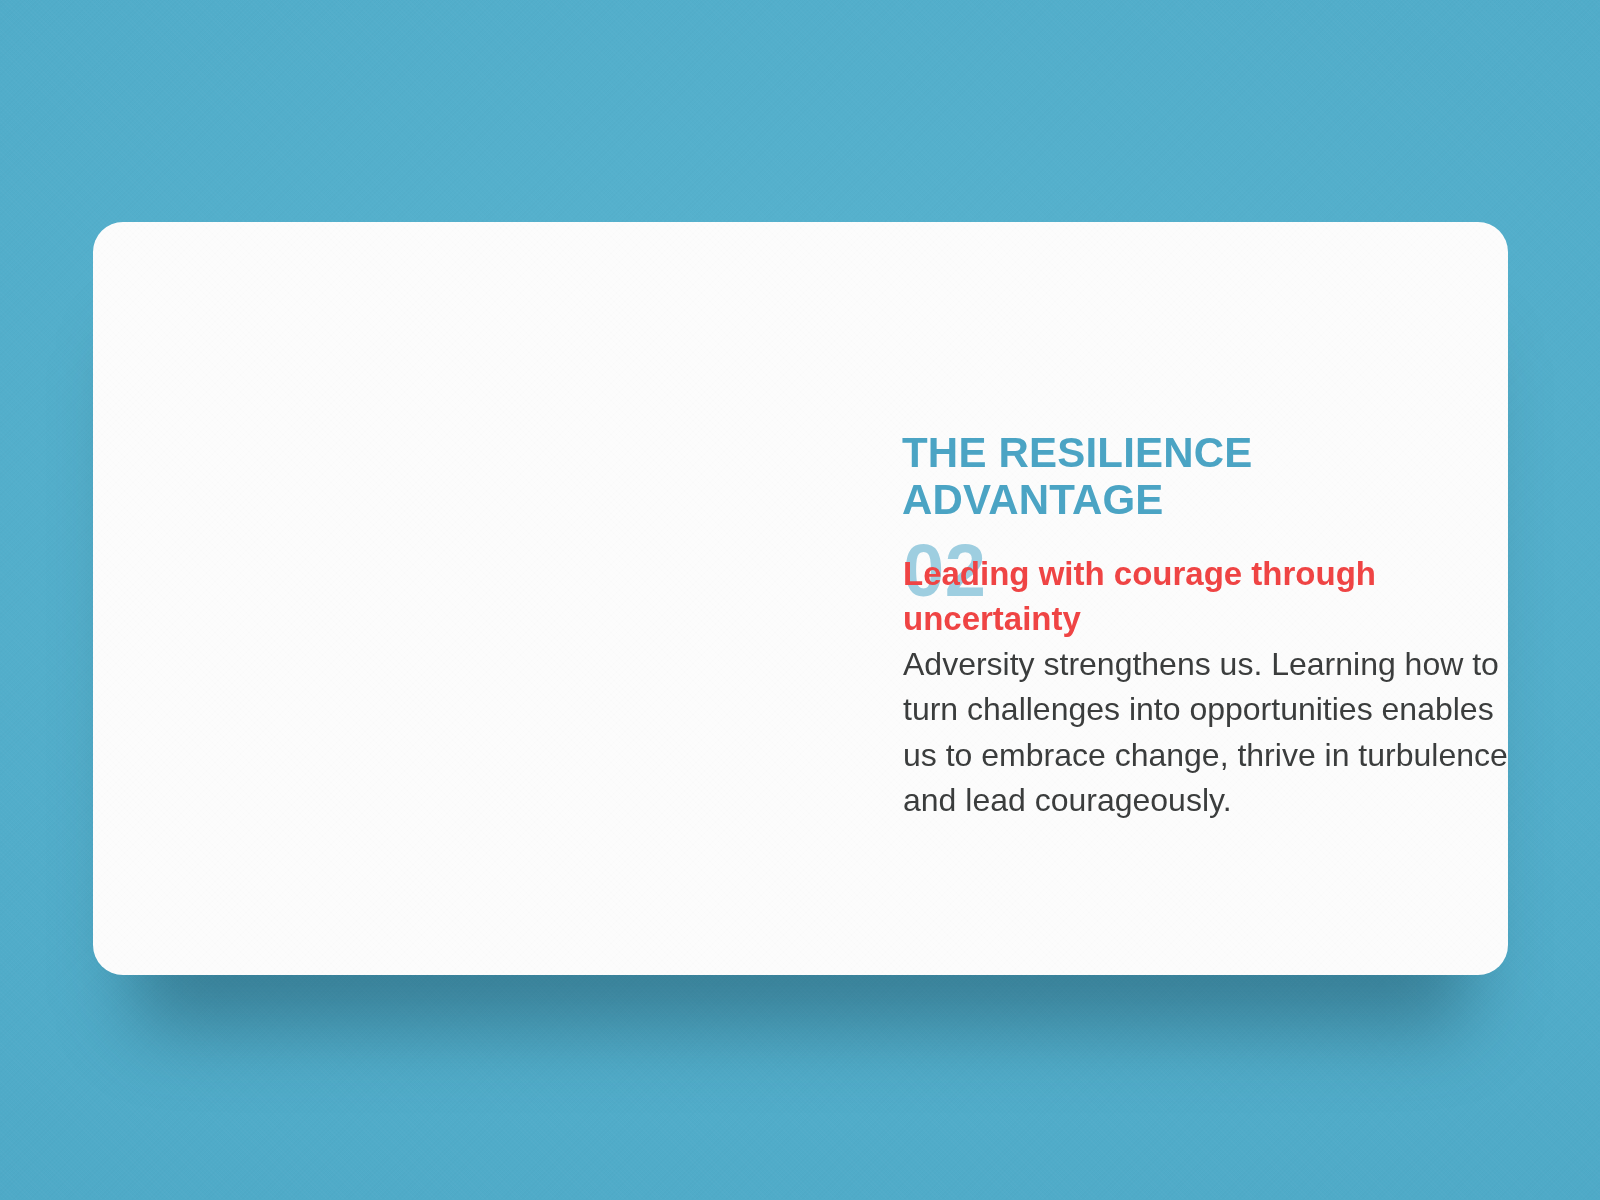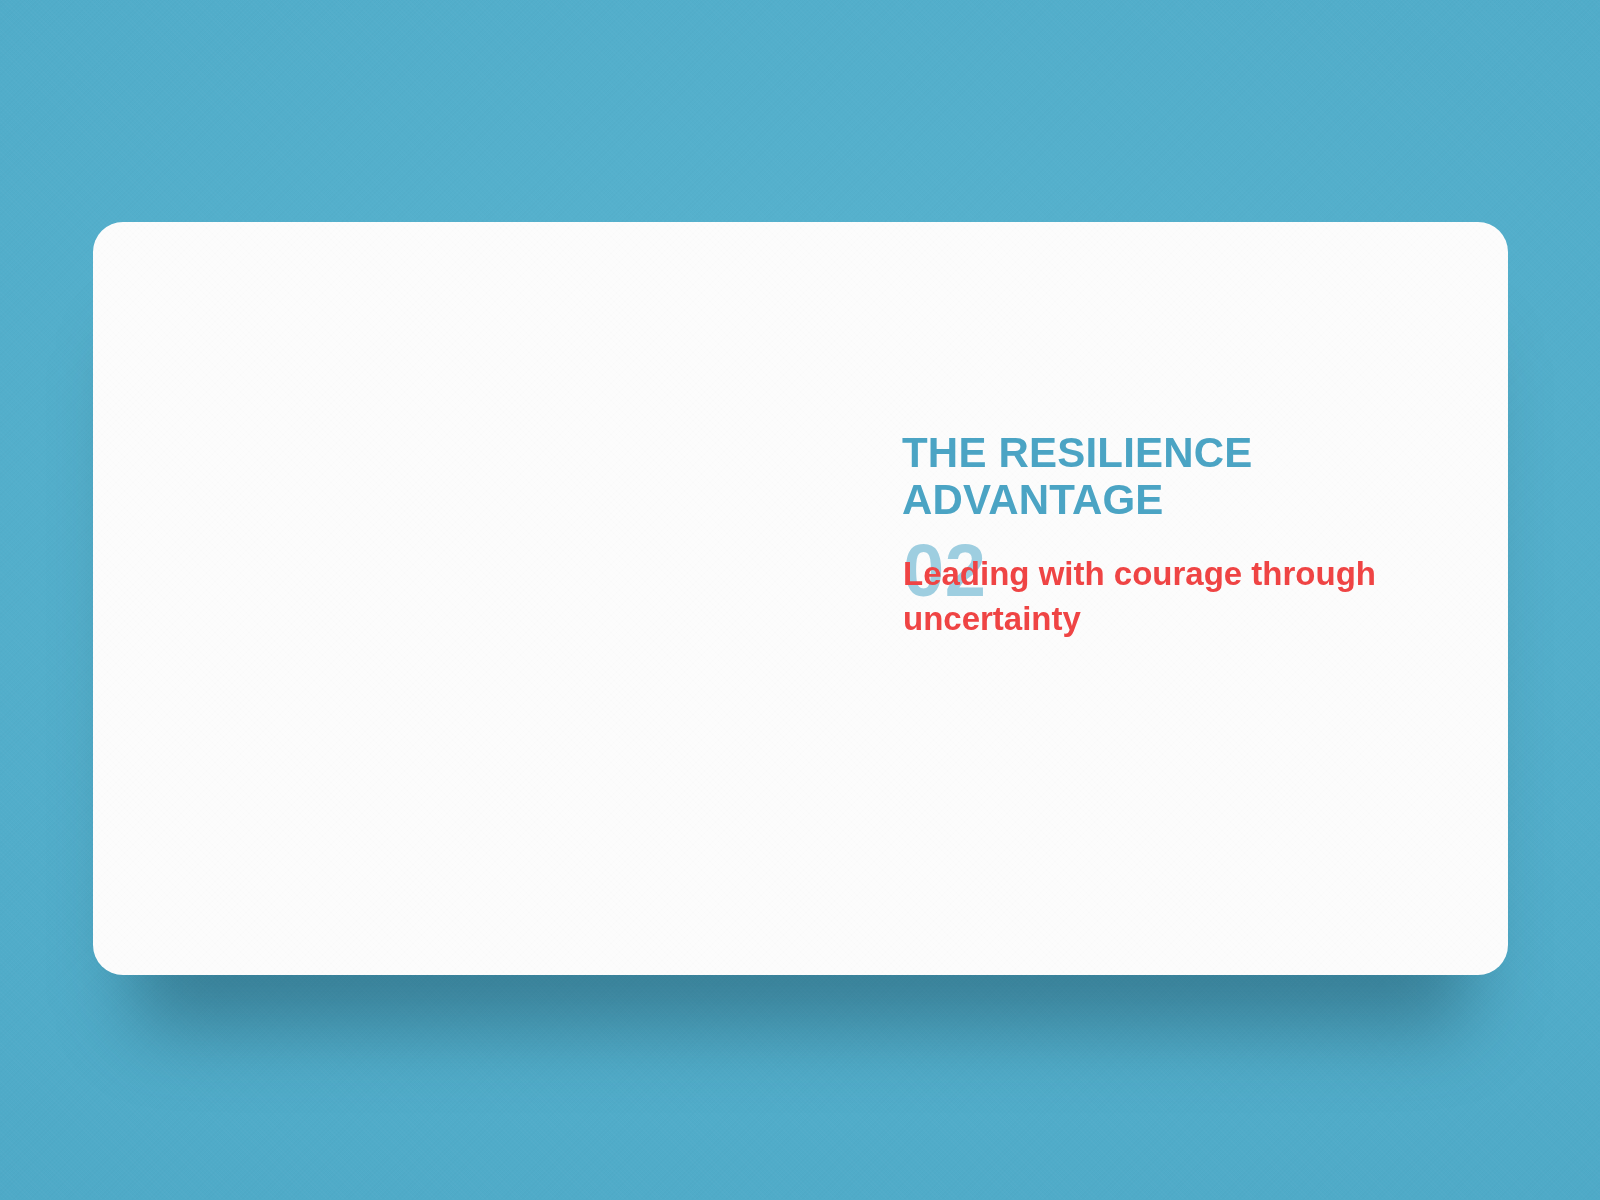--- a/index.html
+++ b/index.html
@@ -152,15 +152,16 @@
     <div class="card-media-area"></div>
 
     <div class="content-col">
       <div class="section-number">02</div>
 
       <h1 class="section-title">THE RESILIENCE
 ADVANTAGE</h1>
 
       <h2 class="section-subtitle">Leading with courage through uncertainty</h2>
 
+      <p class="section-body">Adversity strengthens us. Learning how to turn challenges into opportunities enables us to embrace change, thrive in turbulence and lead courageously.</p>
     </div>
   </div>
 </div>
 
 </body></html>

